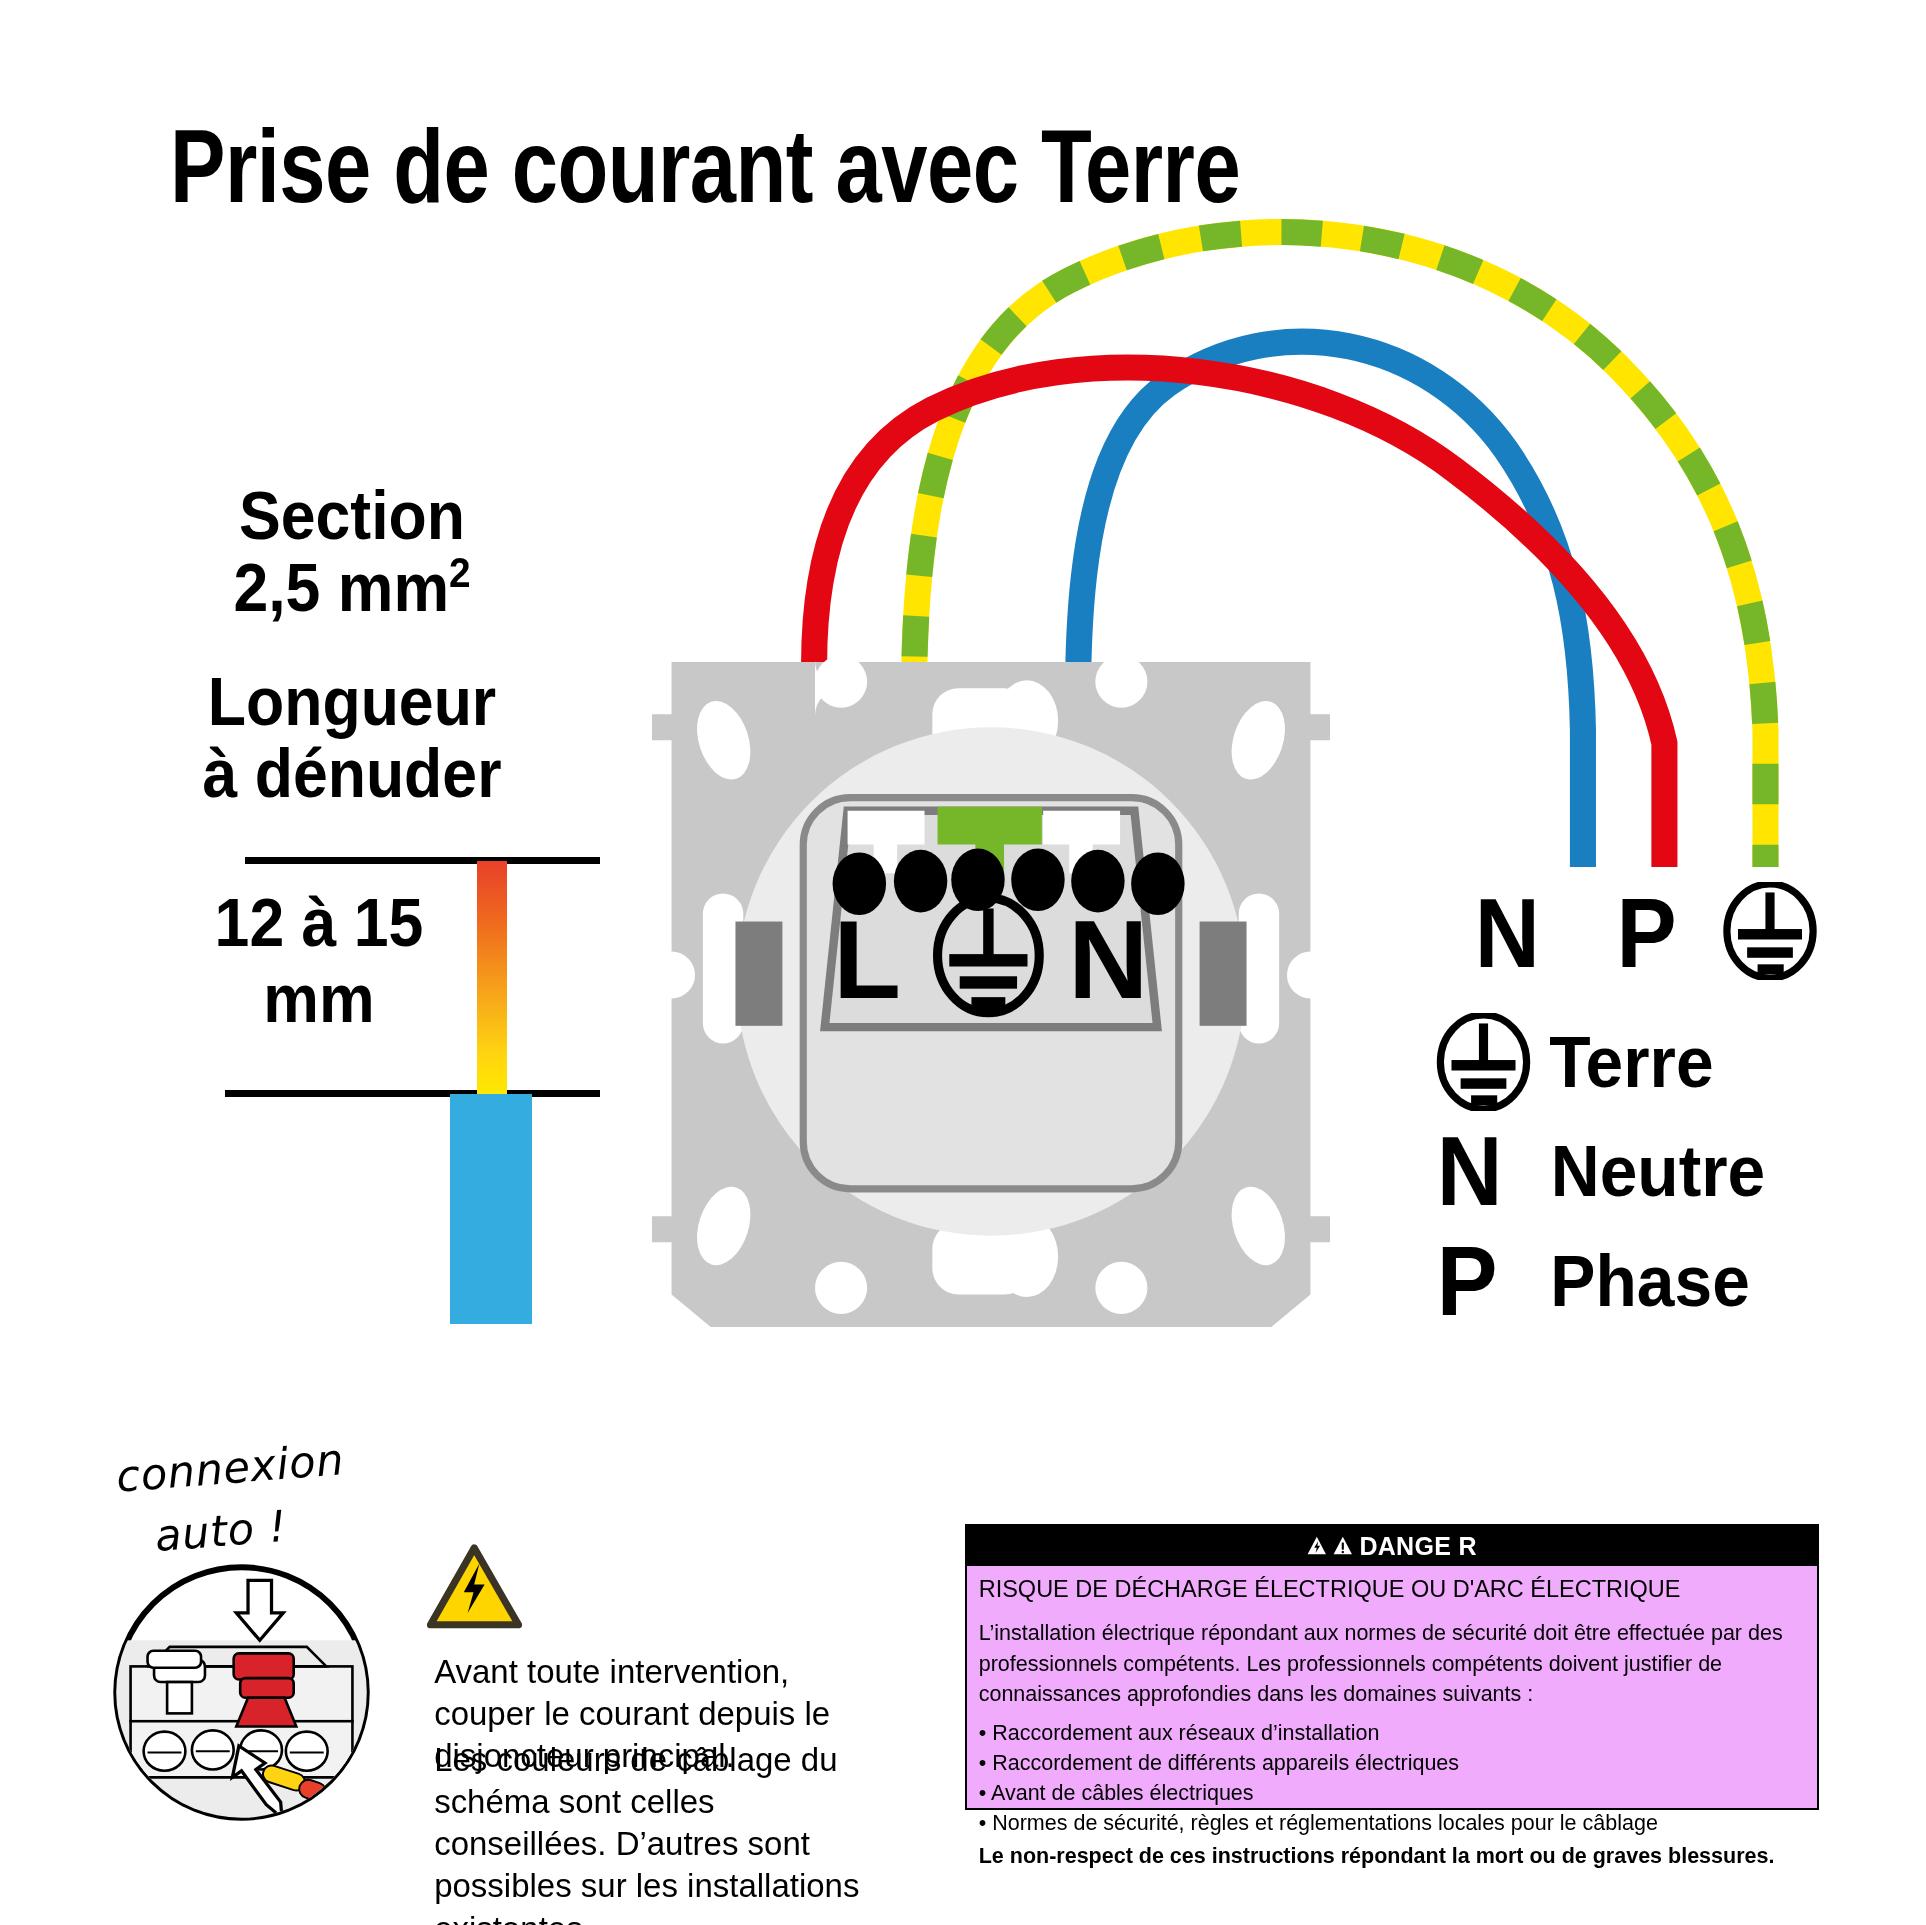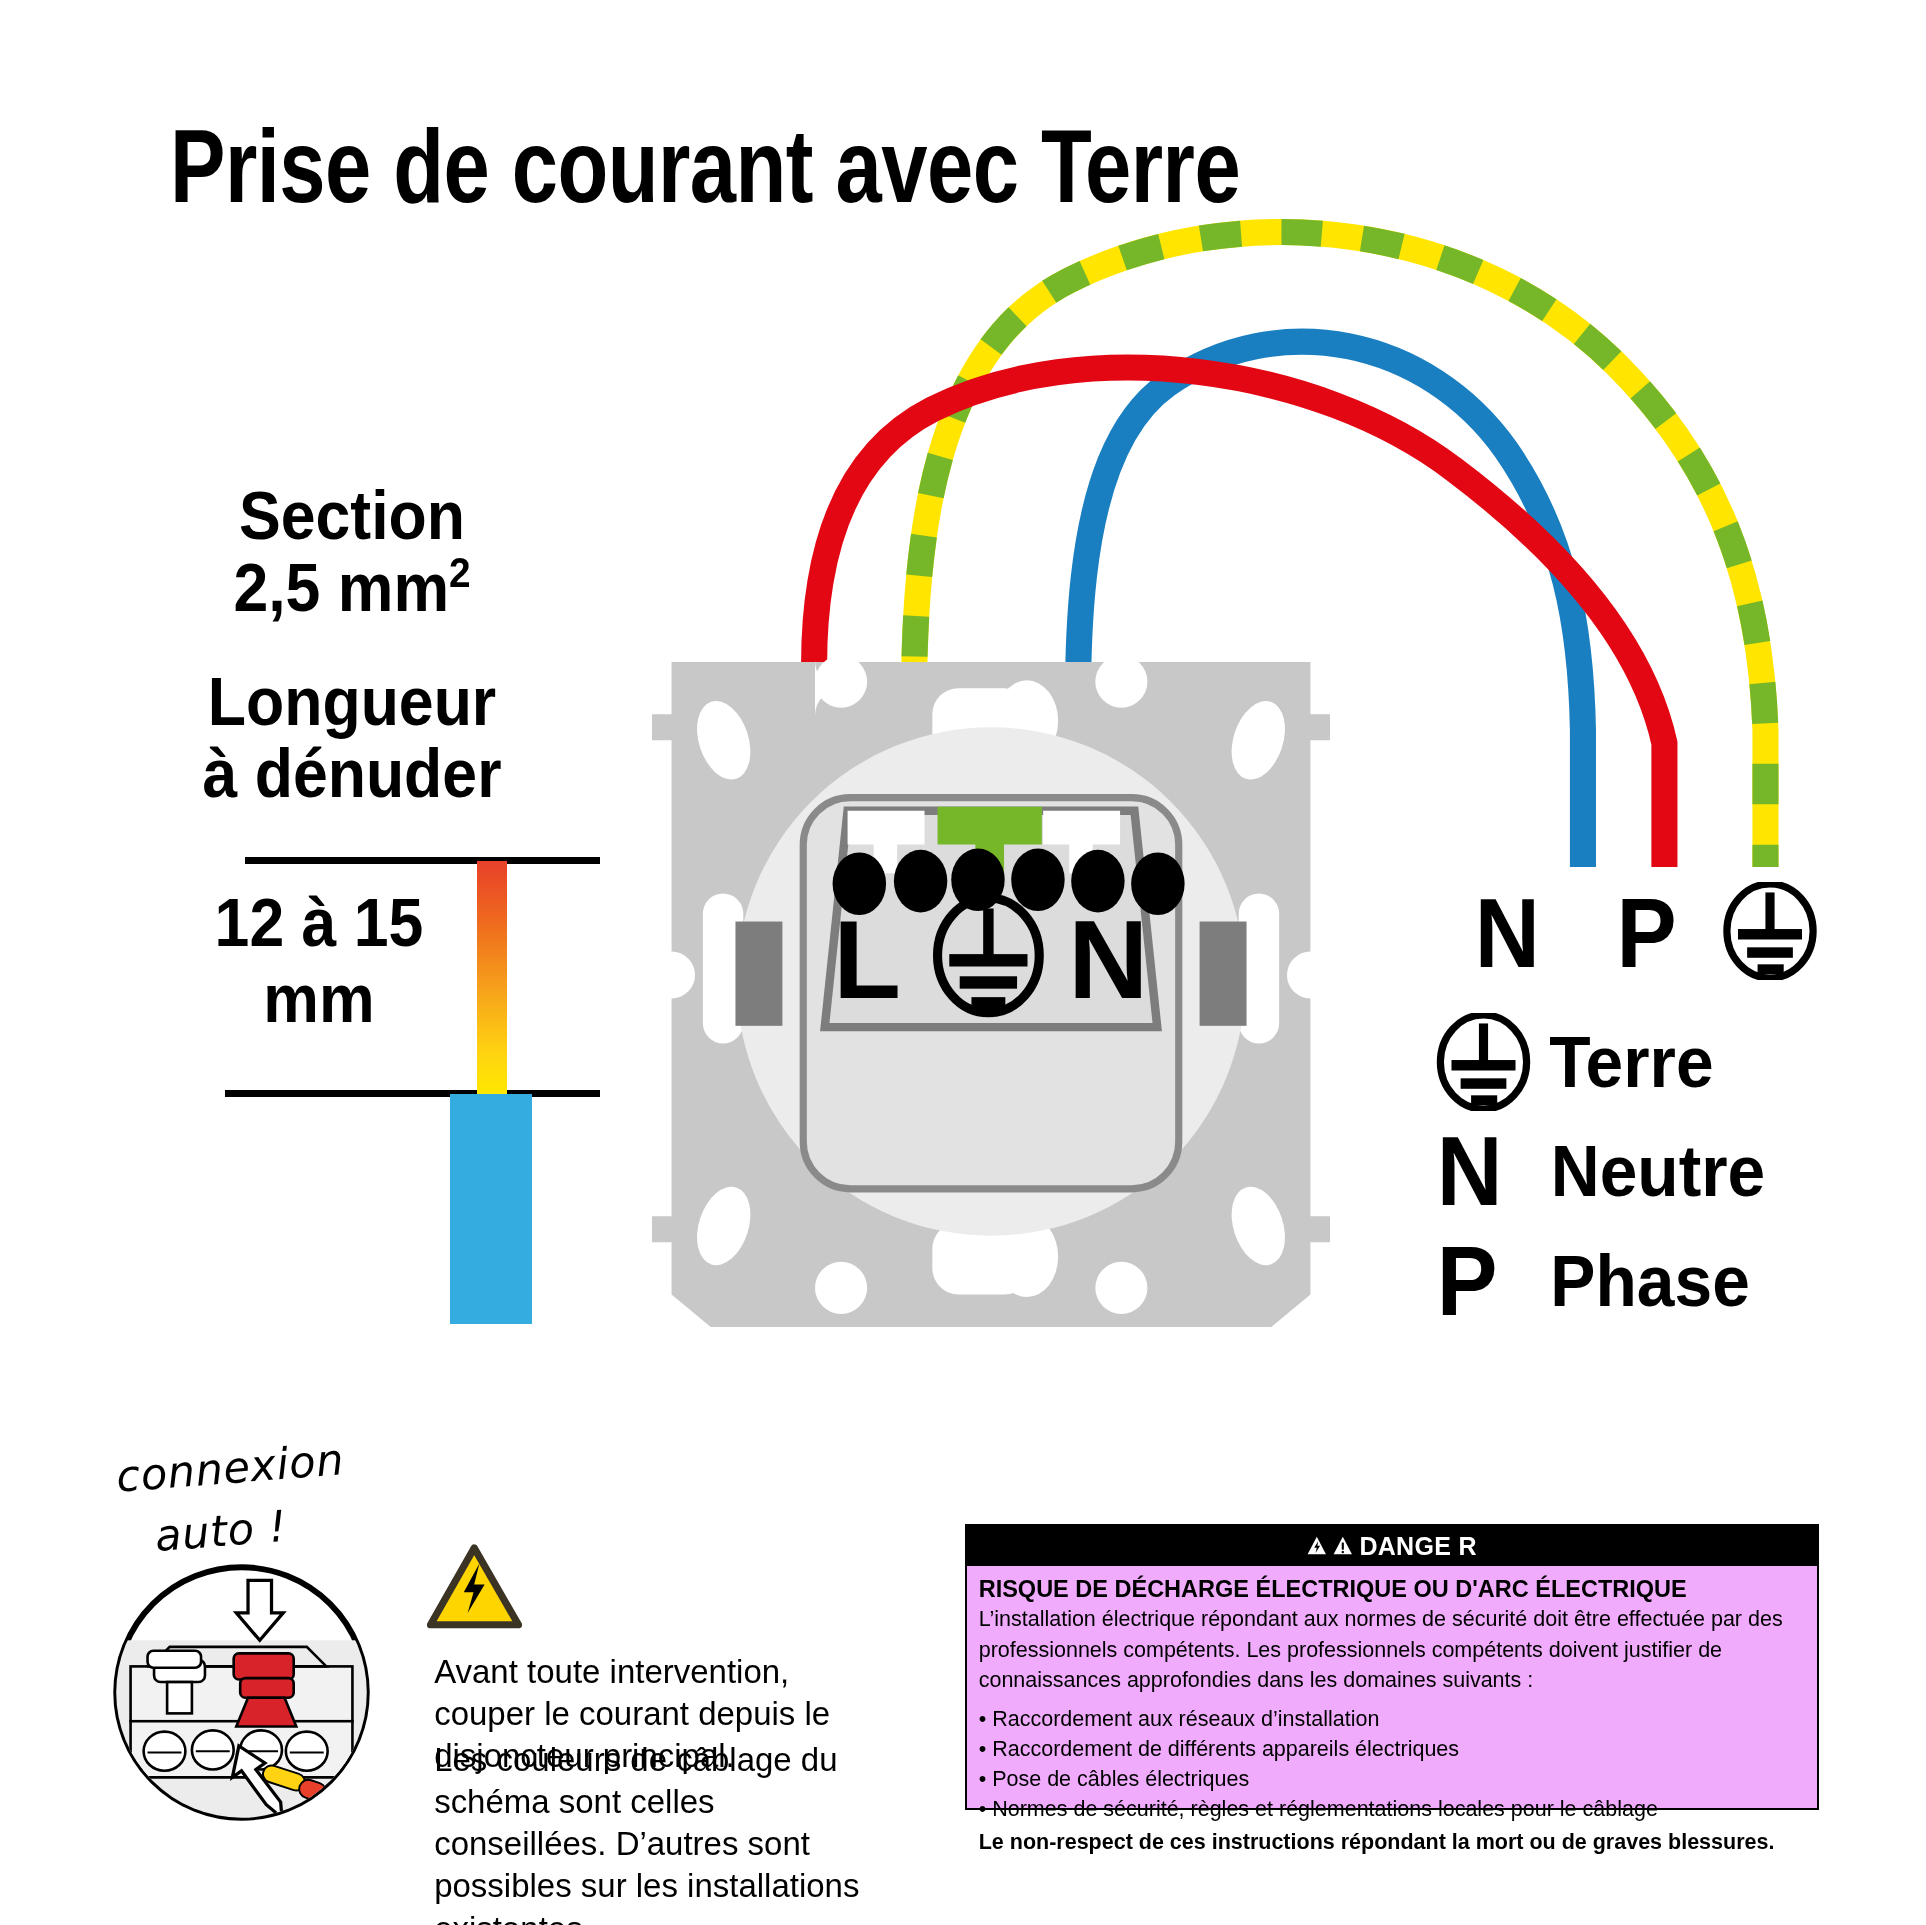--- a/index.html
+++ b/index.html
@@ -94,21 +94,21 @@
   #danger-box{
     position:absolute;left:965px;top:1524px;width:854px;height:286px;
     border:2.6px solid #000;background:#f0abfc;box-sizing:border-box;
   }
   #danger-head{
     height:40px;background:#000;color:#fff;
     display:flex;align-items:center;justify-content:center;gap:6.5px;
   }
   #danger-head .dtxt{font-size:25px;font-weight:bold;letter-spacing:0.3px;}
   #danger-body{padding:9px 11.7px 0 11.7px;}
-  #danger-title{font-size:23.5px;font-weight:bold;line-height:1.2;margin-bottom:1px;}
+  #danger-title{font-size:23.5px;font-weight:normal;line-height:1.2;margin-bottom:15px;}
   #danger-para{font-size:21.5px;line-height:1.42;margin-bottom:7.8px;}
   .danger-li{font-size:21.5px;line-height:1.40;}
   #danger-foot{font-size:21.5px;font-weight:bold;line-height:1.35;margin-top:3.9px;}
 </style>
 </head>
 <body>
 
 <div id="stage">
 
   <svg id="wires" width="1926" height="1925" style="position:absolute;left:0;top:0;pointer-events:none;" viewBox="0 0 2954 2953">
@@ -332,20 +332,20 @@
         <rect x="13.4" y="10" width="3.2" height="11" fill="#000"></rect>
         <rect x="13.4" y="23" width="3.2" height="3.2" fill="#000"></rect>
       </svg>
       <span class="dtxt">DANGE R</span>
     </div>
     <div id="danger-body">
       <div id="danger-title">RISQUE DE DÉCHARGE ÉLECTRIQUE OU D'ARC ÉLECTRIQUE</div>
       <div id="danger-para">L’installation électrique répondant aux normes de sécurité doit être effectuée par des professionnels compétents. Les professionnels compétents doivent justifier de connaissances approfondies dans les domaines suivants :</div>
       <div class="danger-li">• Raccordement aux réseaux d’installation</div>
       <div class="danger-li">• Raccordement de différents appareils électriques</div>
-      <div class="danger-li">• Pose de câbles électriques</div>
+      <div class="danger-li">• Avant de câbles électriques</div>
       <div class="danger-li">• Normes de sécurité, règles et réglementations locales pour le câblage</div>
       <div id="danger-foot">Le non-respect de ces instructions répondant la mort ou de graves blessures.</div>
     </div>
   </div>
 
 </div>
 
 
 </body></html>

